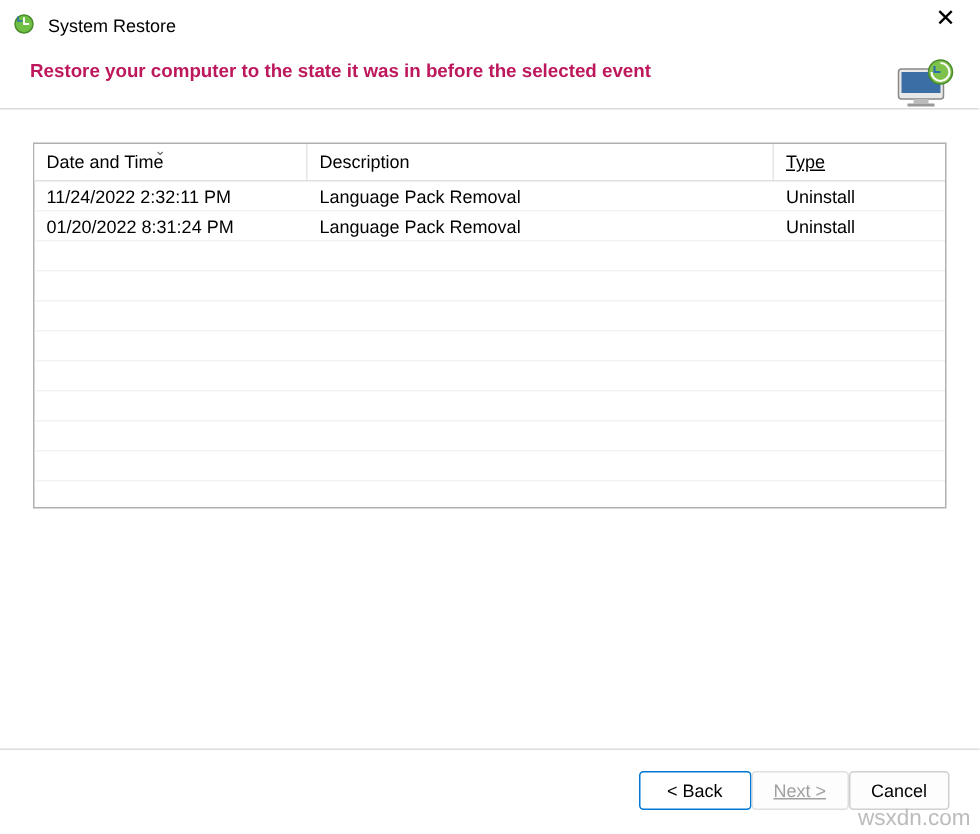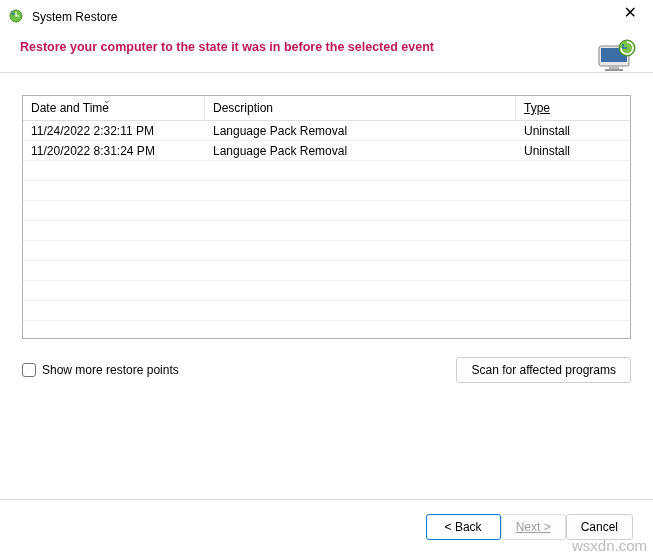--- a/index.html
+++ b/index.html
@@ -214,42 +214,35 @@
       <div class="th col-desc">Description</div>
       <div class="th col-type">Type</div>
     </div>
     <div class="tbody">
       <div class="tr">
         <div class="td col-date">11/24/2022 2:32:11 PM</div>
         <div class="td col-desc">Language Pack Removal</div>
         <div class="td col-type">Uninstall</div>
       </div>
       <div class="tr">
-        <div class="td col-date">11/20/2022 8:31:24 PM</div>
+        <div class="td col-date">01/20/2022 8:31:24 PM</div>
         <div class="td col-desc">Language Pack Removal</div>
         <div class="td col-type">Uninstall</div>
       </div>
       <div class="empty-row"></div>
       <div class="empty-row"></div>
       <div class="empty-row"></div>
       <div class="empty-row"></div>
       <div class="empty-row"></div>
       <div class="empty-row"></div>
       <div class="empty-row"></div>
       <div class="empty-row"></div>
     </div>
   </div>
 
-  <div class="below-table">
-    <label class="checkbox-wrap">
-      <span class="checkbox-box"></span>
-      <span>Show more restore points</span>
-    </label>
-    <button class="btn">Scan for affected programs</button>
-  </div>
 </div>
 
 <div class="footer">
   <button class="btn btn-primary">&lt; Back</button>
   <button class="btn btn-disabled">Next &gt;</button>
   <button class="btn">Cancel</button>
 </div>
 
 <div class="watermark">wsxdn.com</div>
 

